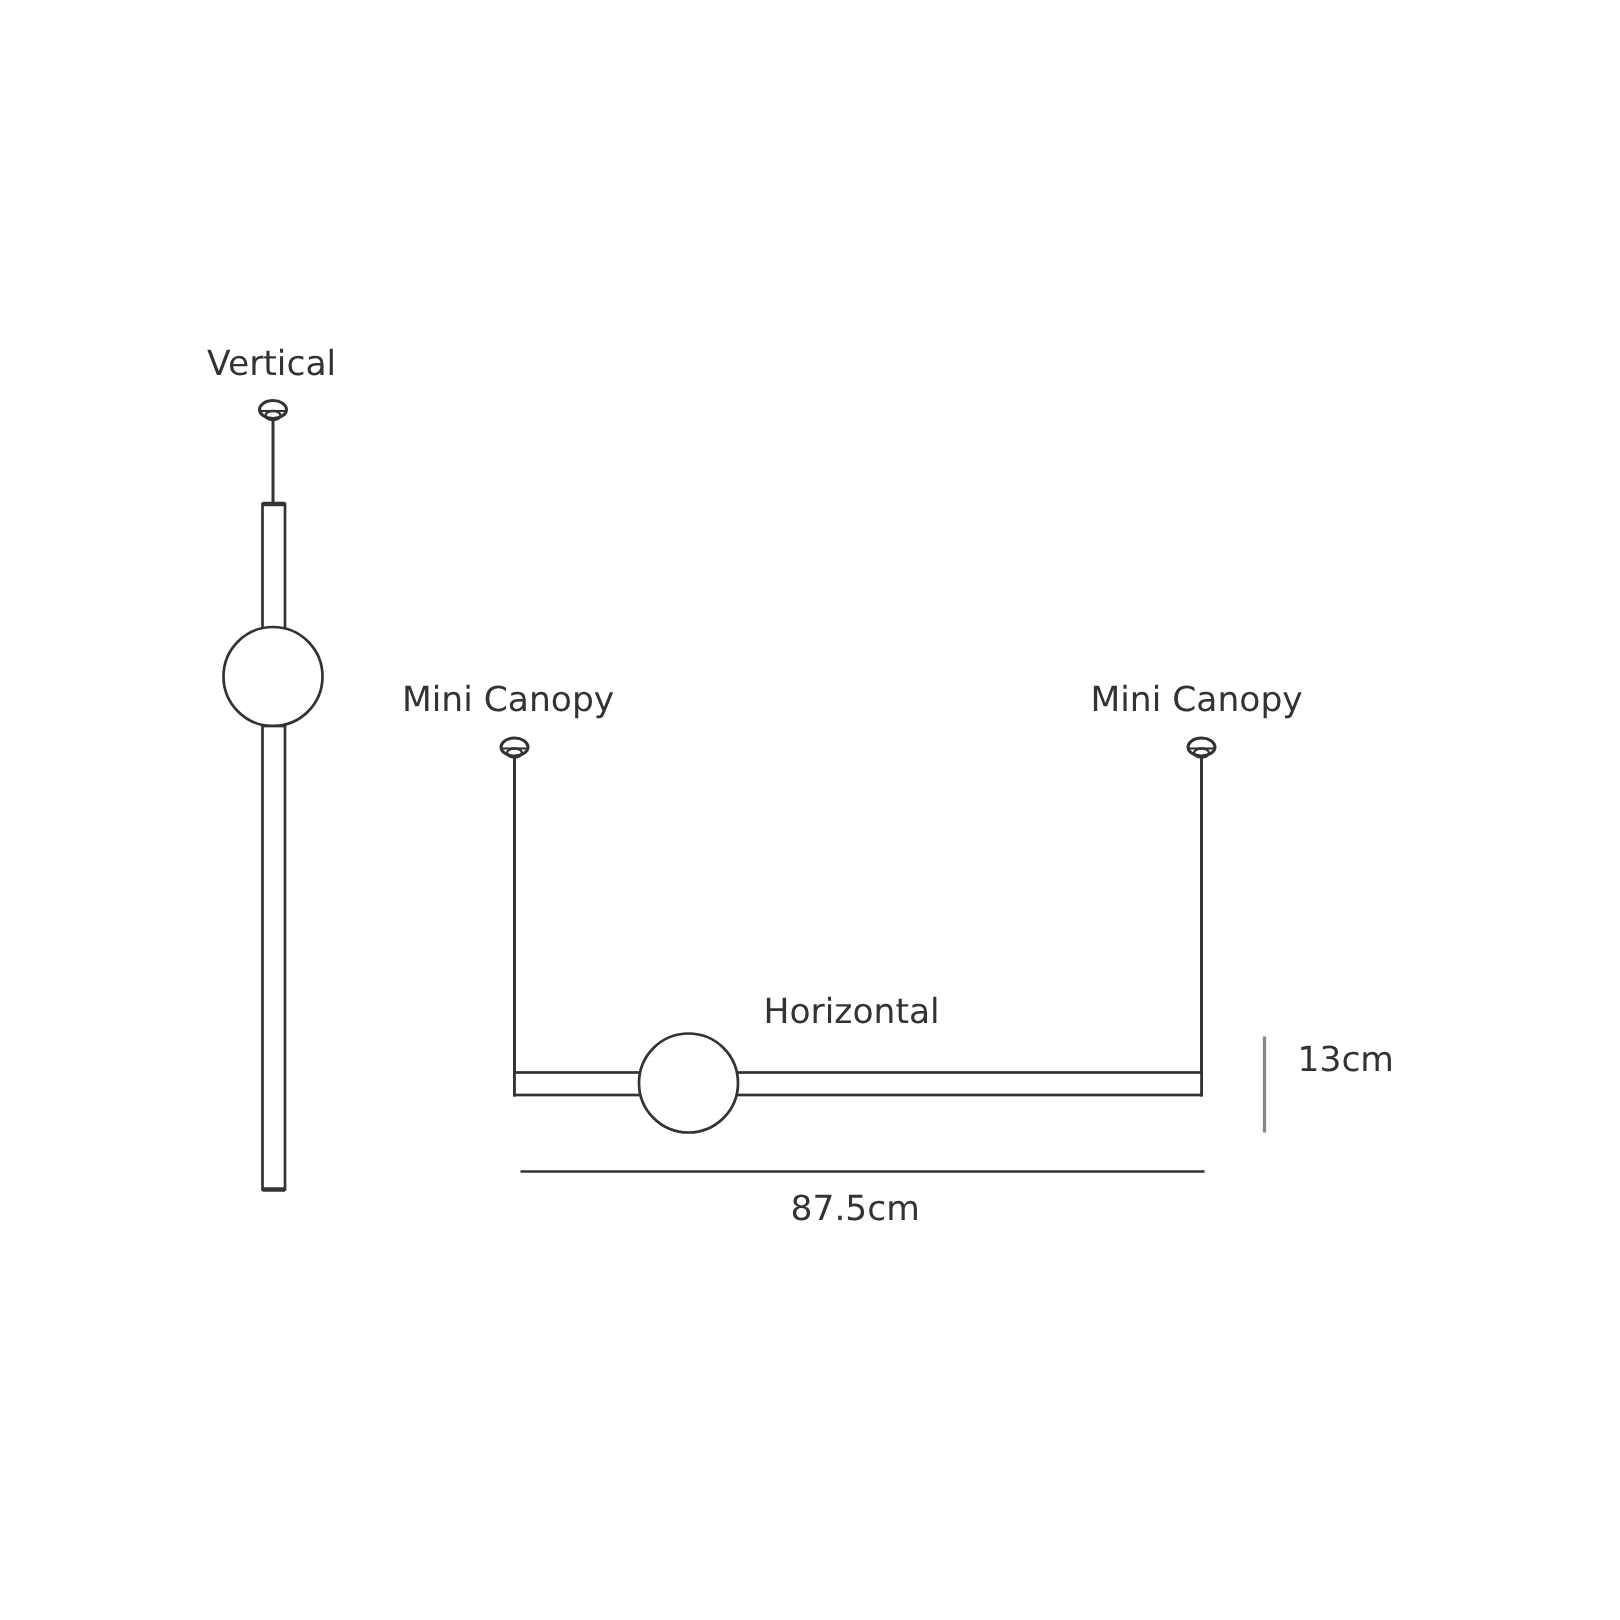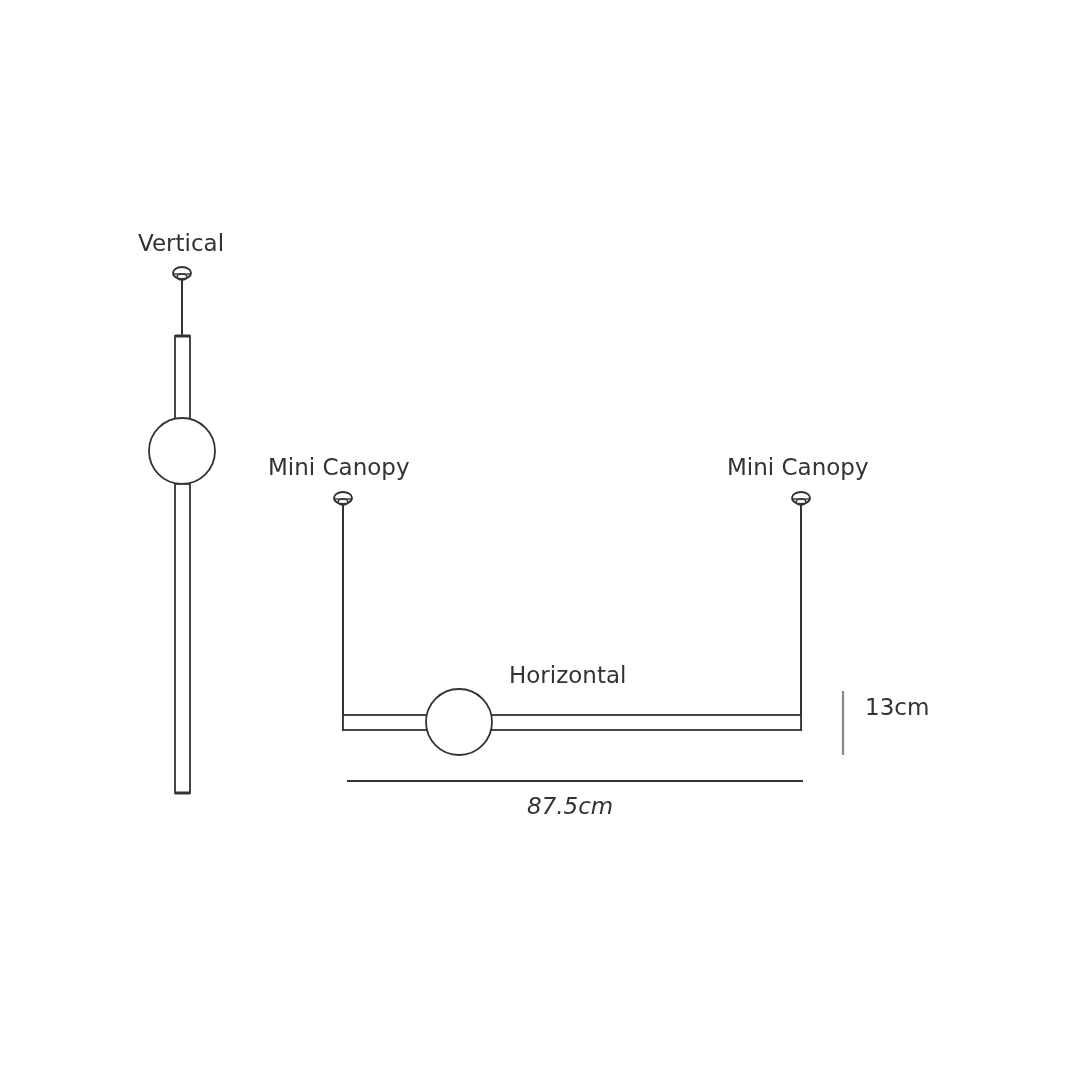--- a/index.html
+++ b/index.html
@@ -82,13 +82,13 @@
 <div class="label" style="left:138px; top:232px;">Vertical</div>
 
 <div class="label" style="left:268px; top:456px;">Mini Canopy</div>
 
 <div class="label" style="left:727px; top:456px;">Mini Canopy</div>
 
 <div class="label" style="left:509px; top:664px;">Horizontal</div>
 
 <div class="label" style="left:865px; top:696px;">13cm</div>
 
-<div class="label" style="left:527px; top:795px;font-style:italic;">87.5cm</div>
+<div class="label" style="left:527px; top:795px;">87.5cm</div>
 
 </body></html>

